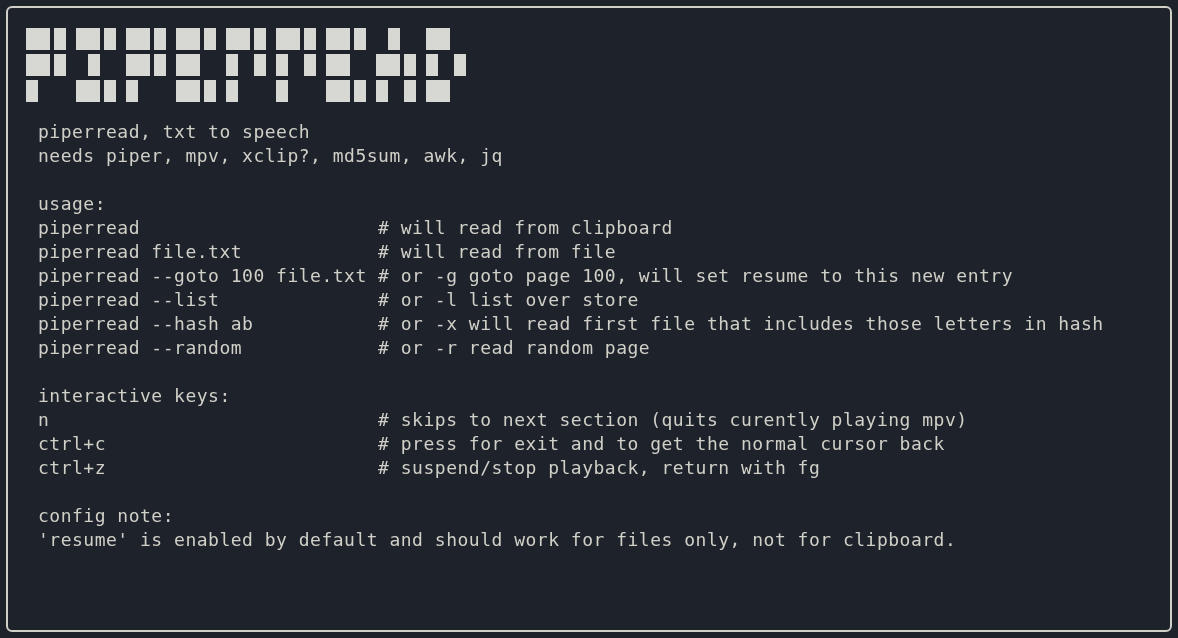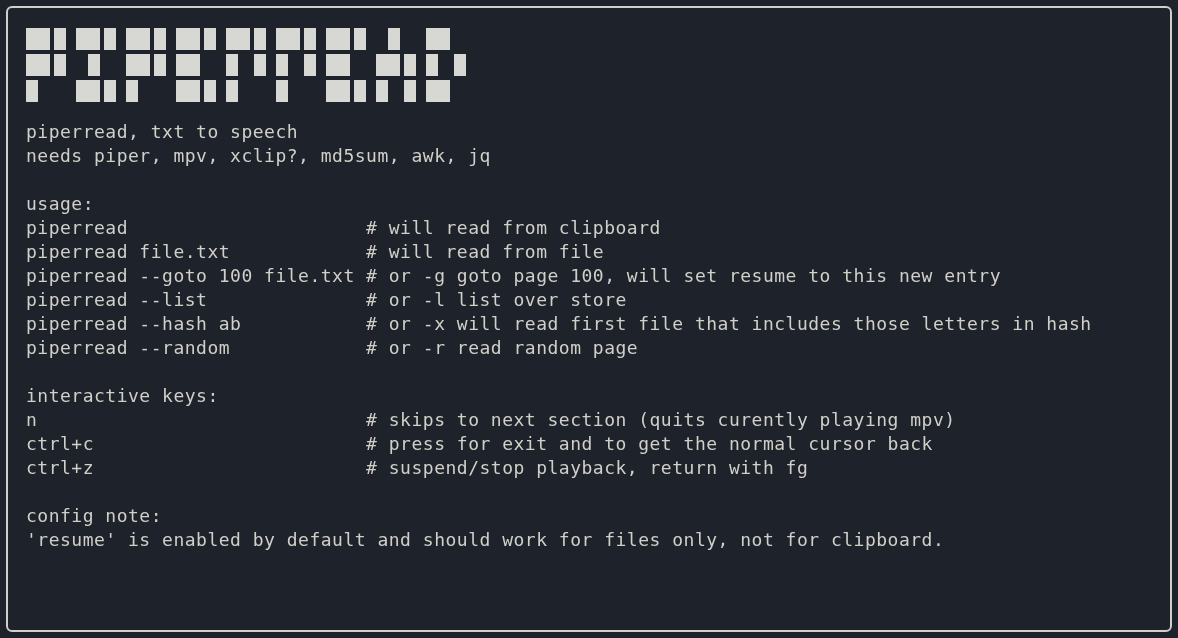--- a/index.html
+++ b/index.html
@@ -25,21 +25,21 @@
     box-sizing: border-box;
     padding: 14px 18px 18px 18px;
   }
   .logo {
     margin: 6px 0 18px 0;
   }
   .logo svg {
     display: block;
   }
   pre.body {
-    margin: 0;
+    margin: 12px;
     white-space: pre;
     font-family: inherit;
     font-size: inherit;
     line-height: inherit;
     color: inherit;
     letter-spacing: 0.5px;
   }
 </style>
 </head>
 <body>

